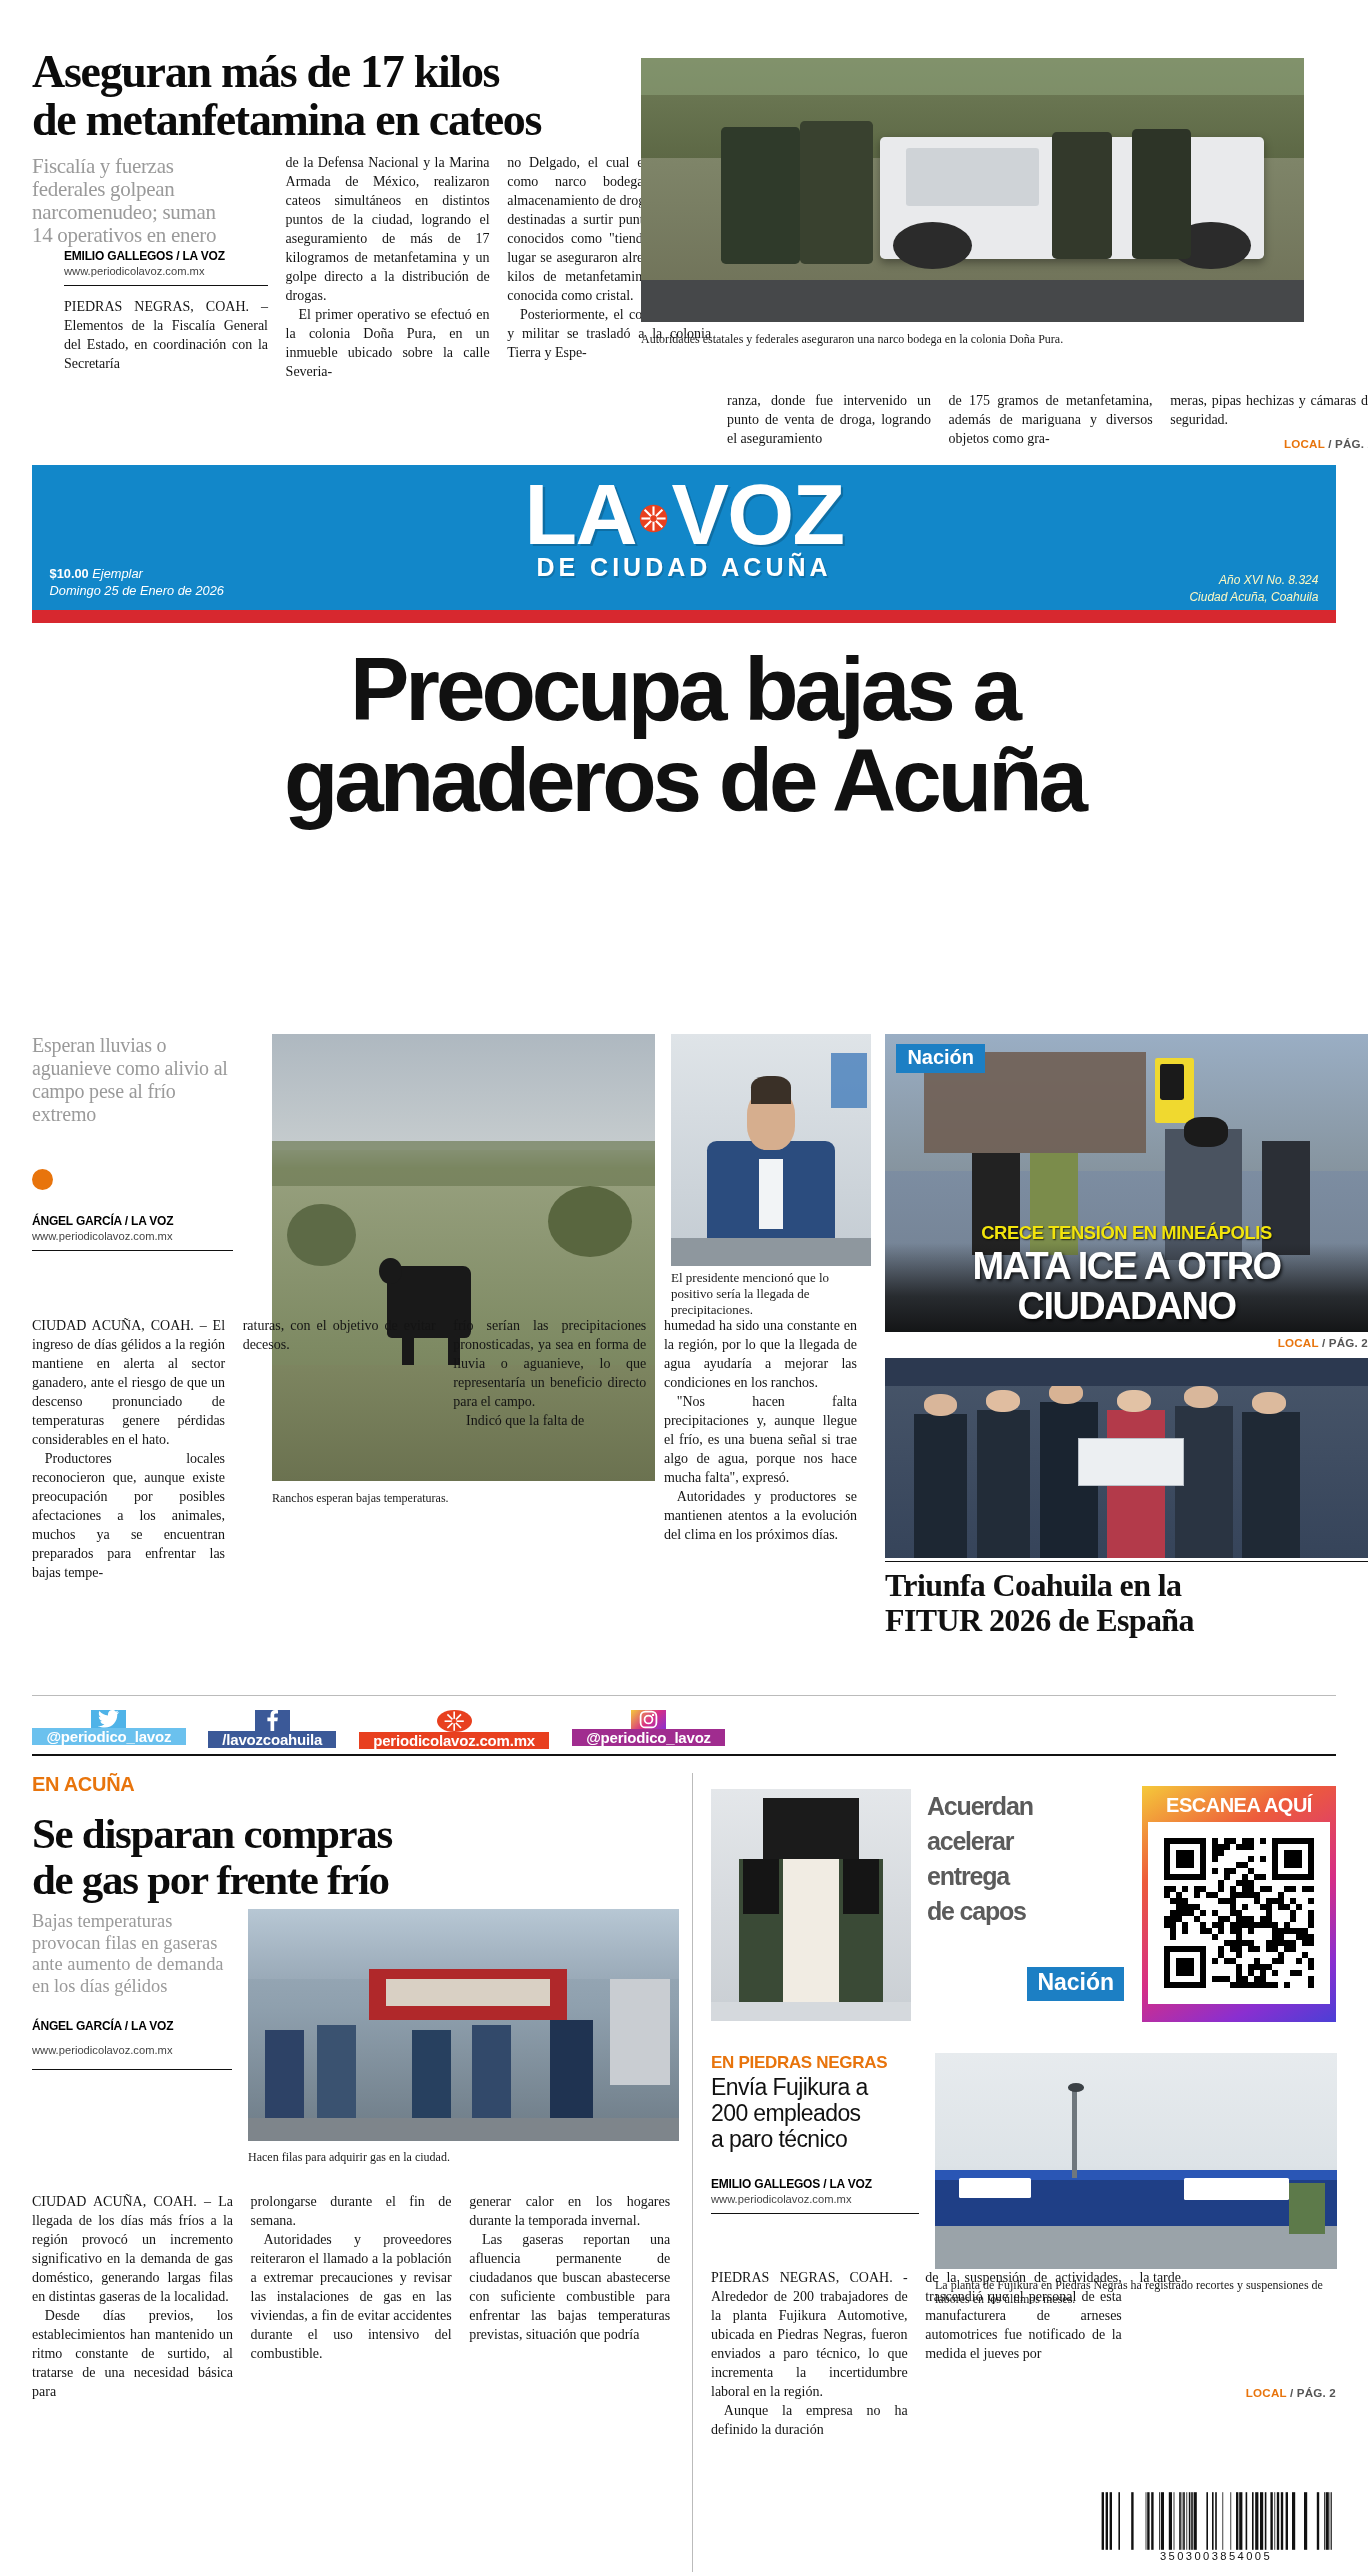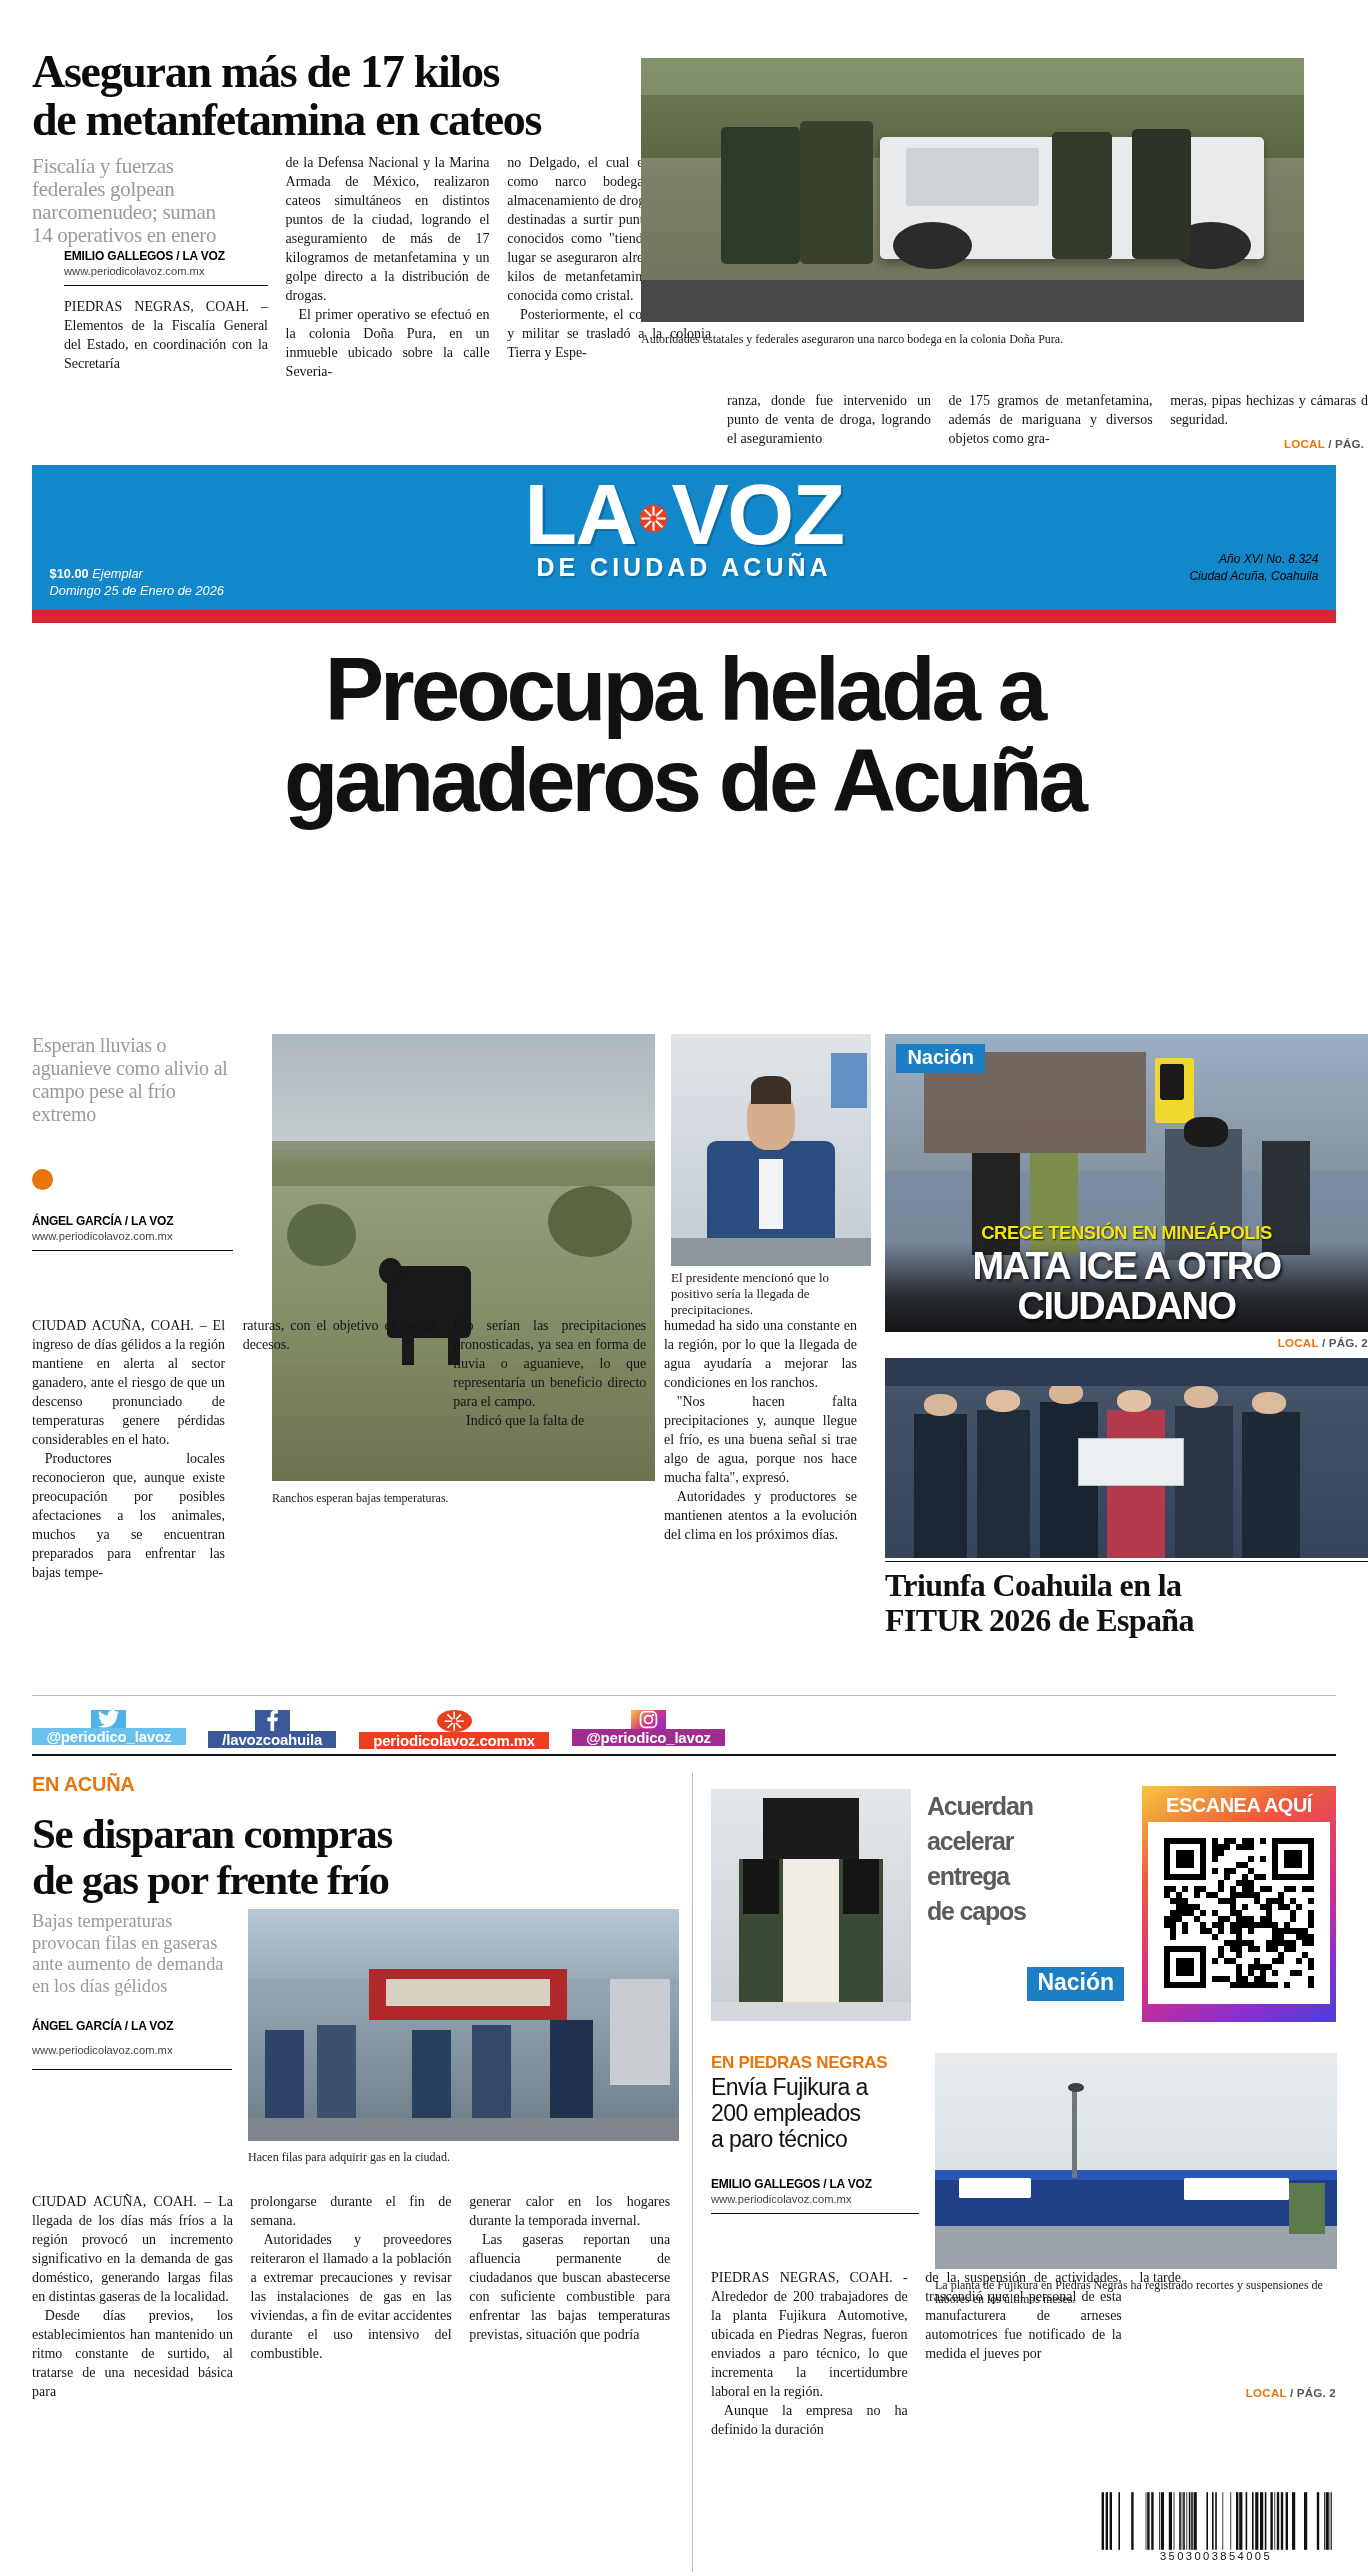--- a/index.html
+++ b/index.html
@@ -131,26 +131,26 @@
   .mast-left {
     position:absolute; left:17.6px; bottom:11.2px;
     font-family:"Liberation Sans", sans-serif;
     font-style:italic;
     font-size:12.8px;
     line-height:17px;
     color:#ffffff;
   }
   .mast-left b { font-weight:bold; font-style:normal; }
   .mast-right {
-    position:absolute; right:17.6px; bottom:25px;
+    position:absolute; right:17.6px; bottom:4px;
     font-family:"Liberation Sans", sans-serif;
     font-style:italic;
     font-size:12px;
     line-height:17px;
-    color:#000000;
+    color:#fef9c3;
     text-align:right;
   }
 
   
   .main-head {
     position:absolute; left:32px; top:644px; width:1304px;
     text-align:center;
     font-family:"Liberation Sans", sans-serif;
     font-weight:bold;
     font-size:89px;
@@ -396,21 +396,21 @@
       <div>Domingo 25 de Enero de 2026</div>
     </div>
     <div class="mast-right">
       <div>Año XVI No.  8.324</div>
       <div>Ciudad Acuña, Coahuila</div>
     </div>
   </div>
   <div class="masthead-red"></div>
 
   <div class="main-head">
-    <div>Preocupa helada a</div>
+    <div>Preocupa bajas a</div>
     <div>ganaderos de Acuña</div>
   </div>
 
   <div class="sec">
     <div class="sec-deck">Esperan lluvias o aguanieve como alivio al campo pese al frío extremo</div>
     <div class="orange-dot"></div>
     <div class="byline">ÁNGEL GARCÍA / LA VOZ</div>
     <div class="byline-url">www.periodicolavoz.com.mx</div>
     <div class="rule-thin" style="width:201px"></div>
 

